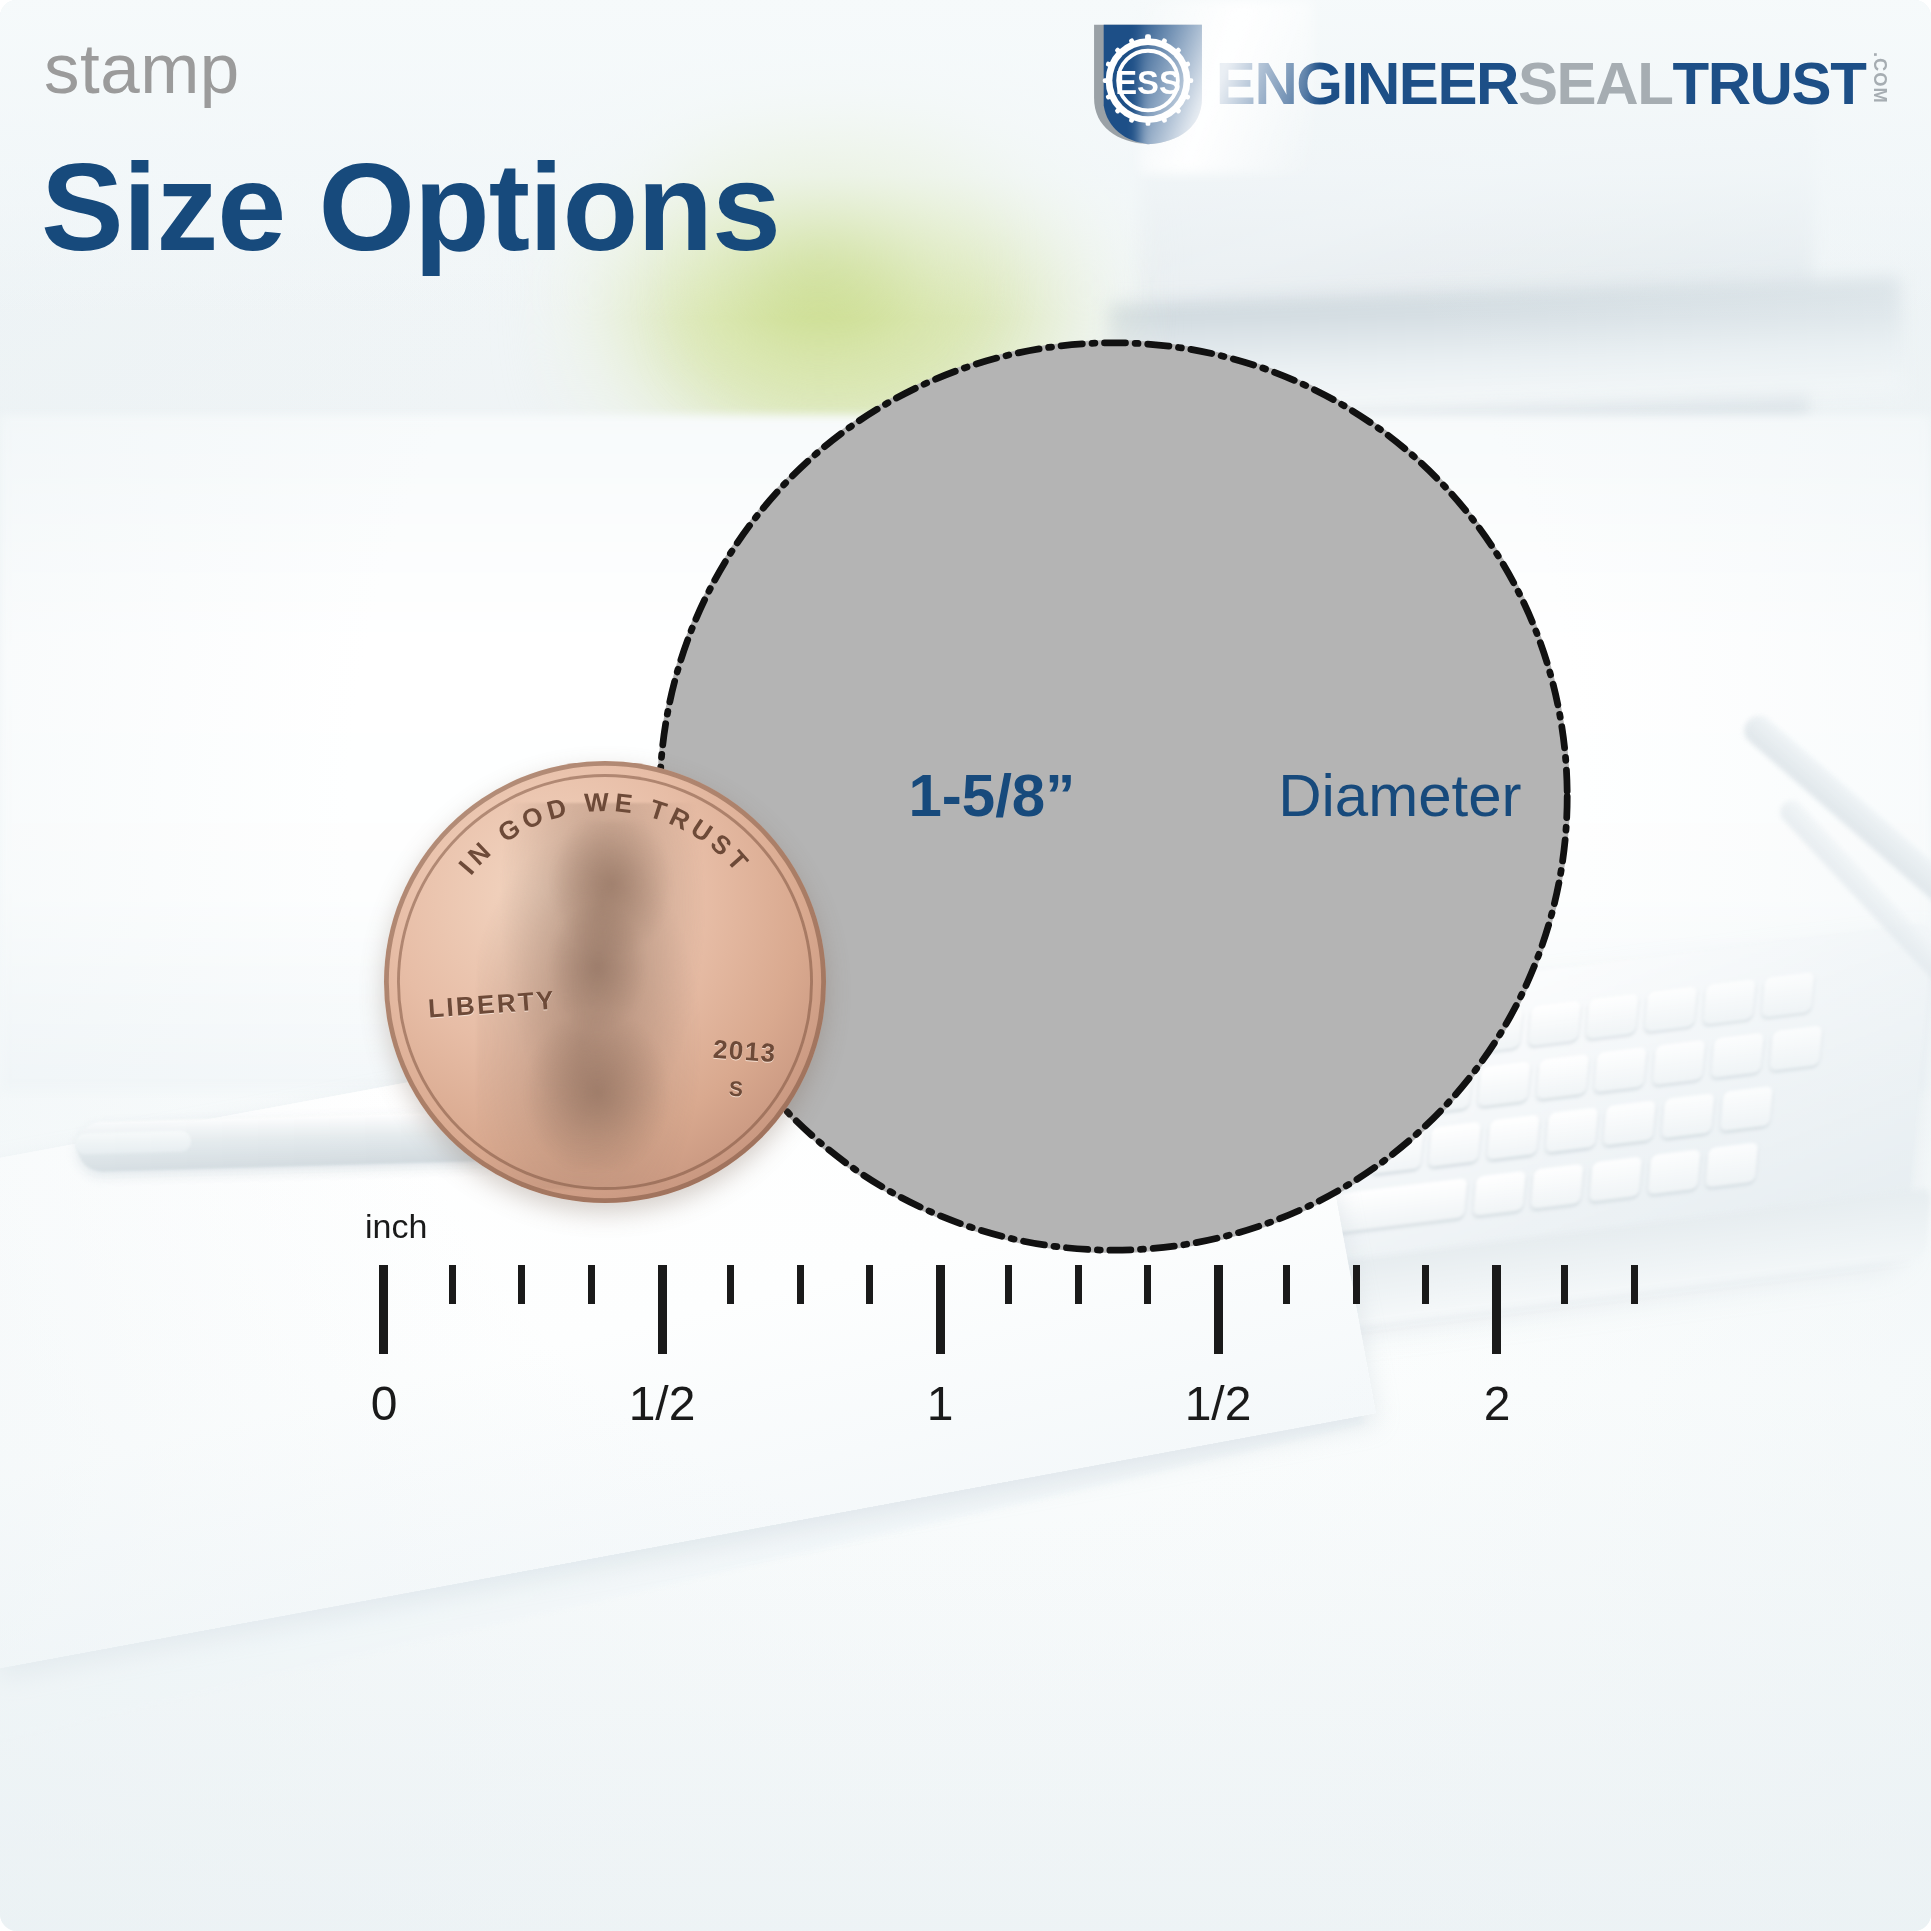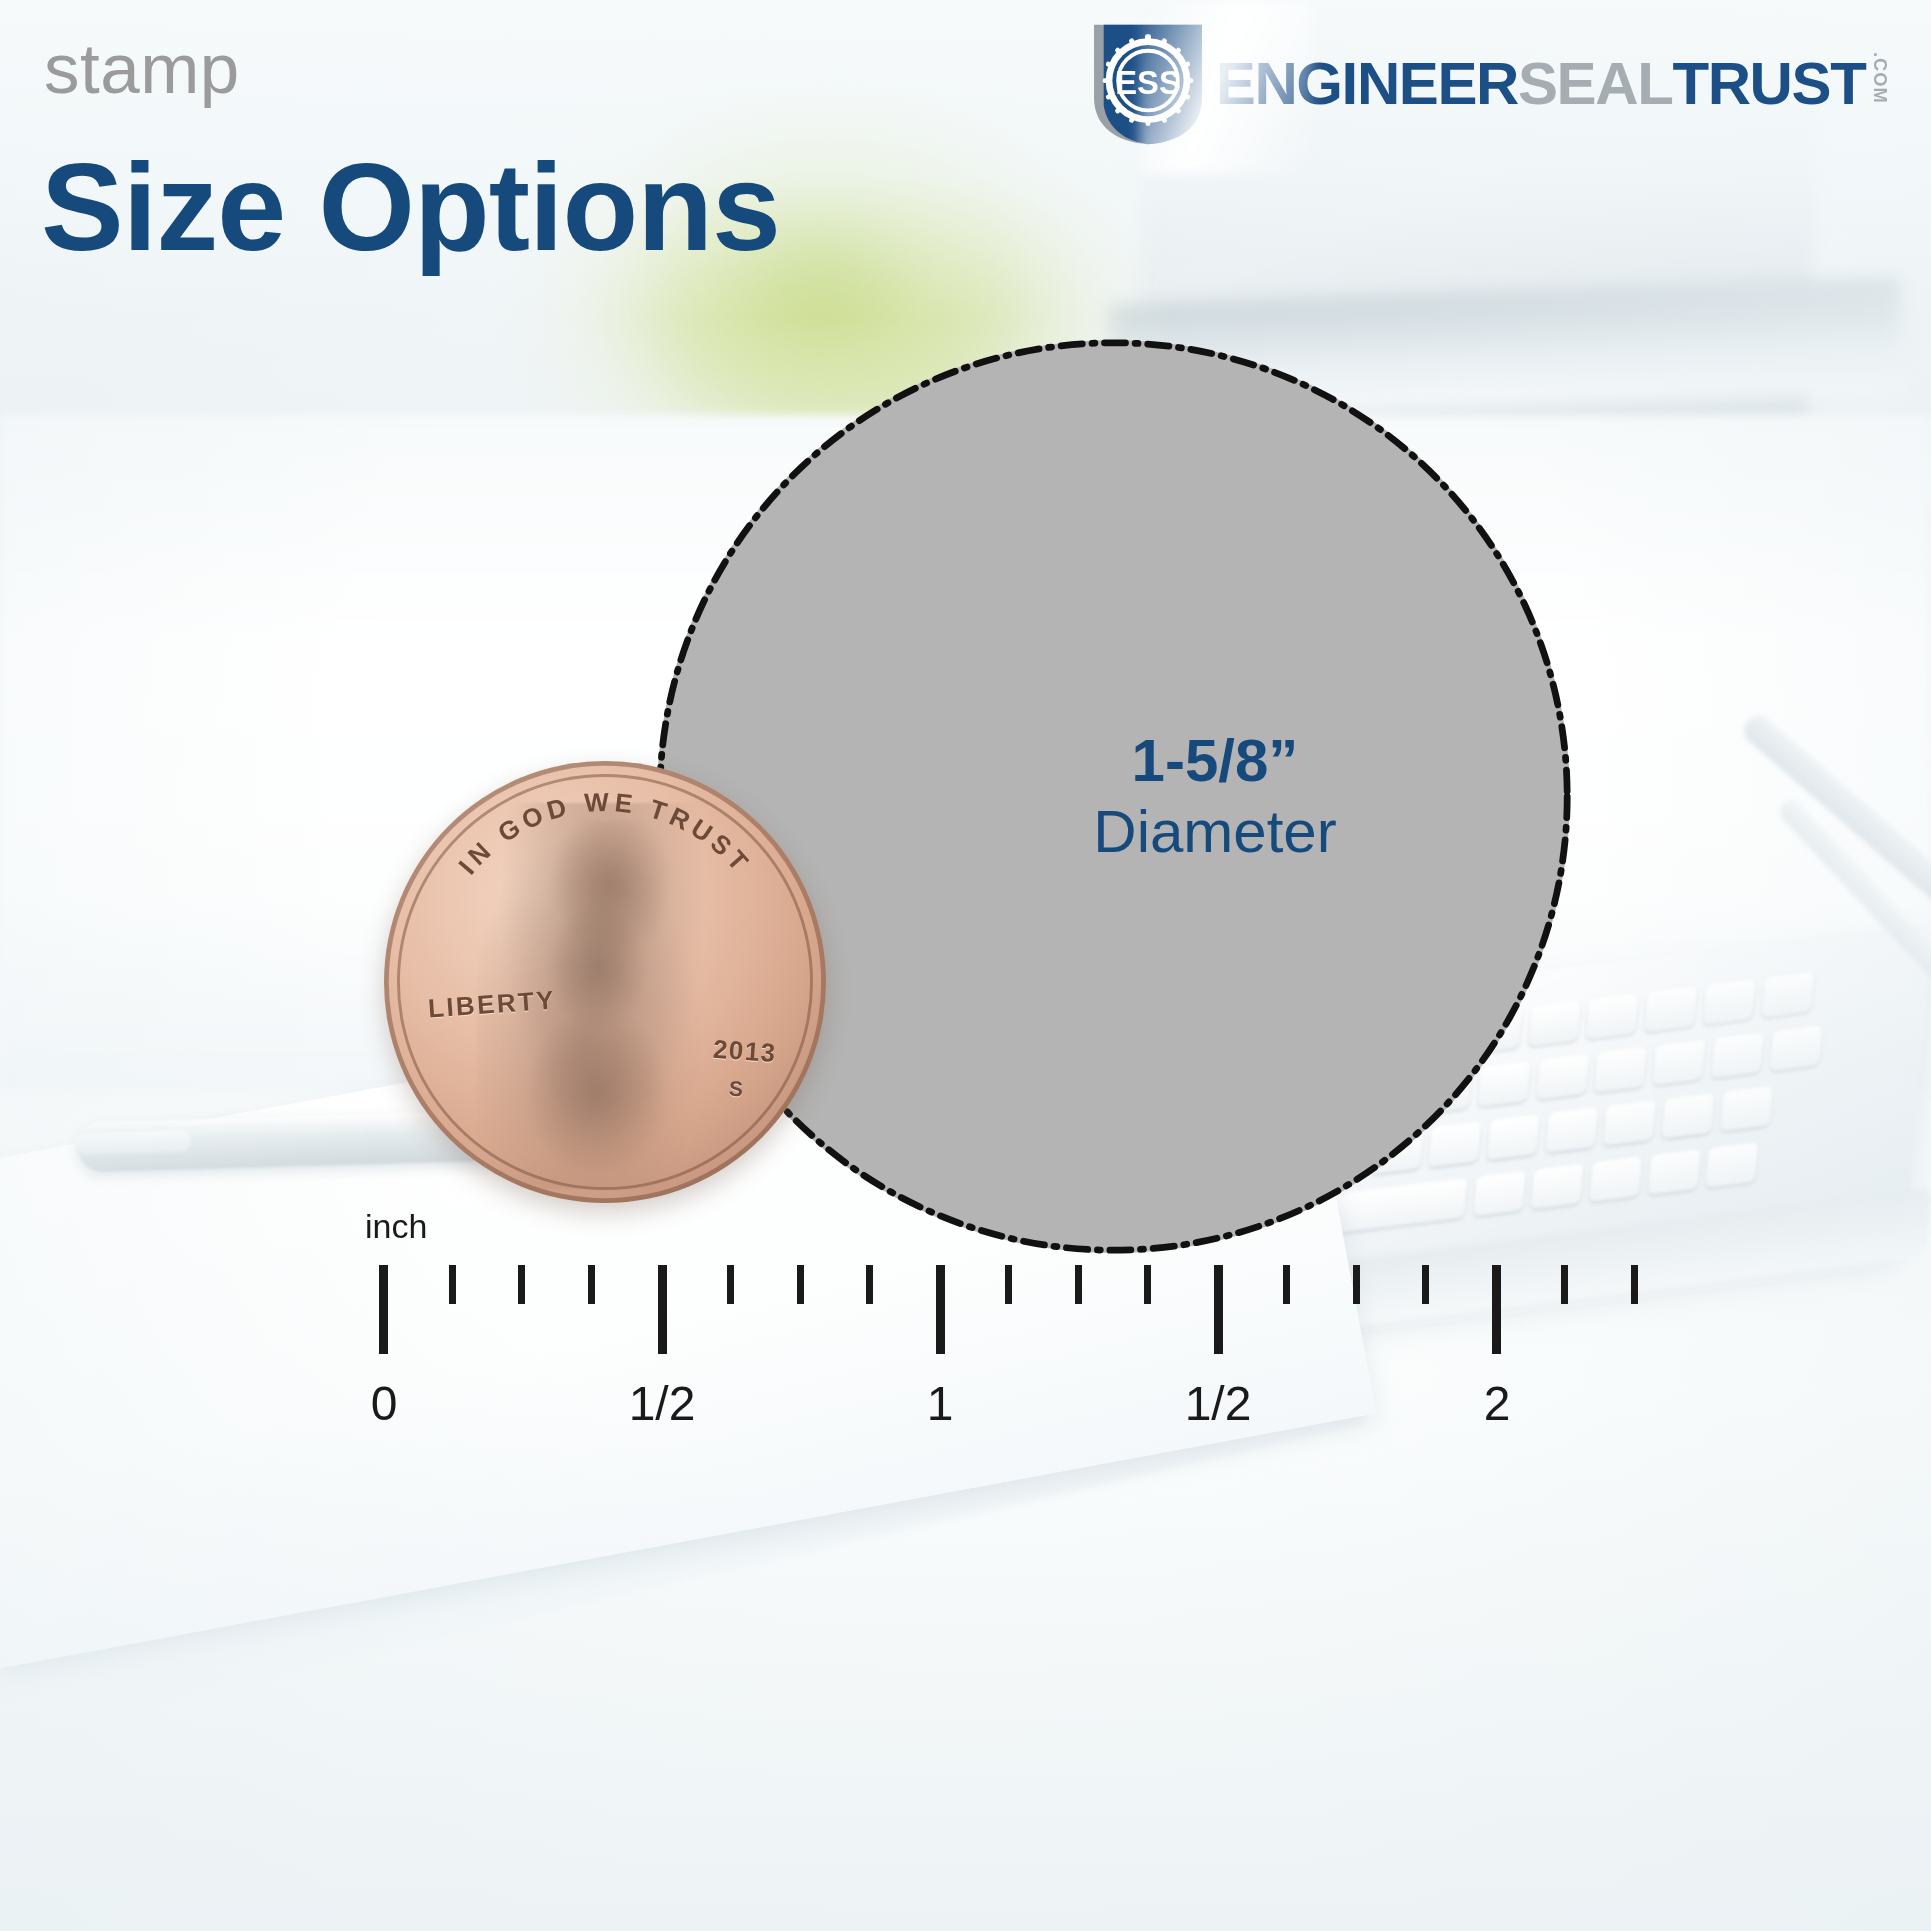--- a/index.html
+++ b/index.html
@@ -7,20 +7,21 @@
     width:1931px;height:1931px;
     font-family:"Liberation Sans", sans-serif;
     background:#ffffff;
     overflow:hidden;
   }
   #canvas{
     position:relative;
     width:1931px;height:1931px;
     overflow:hidden;
     background:#f2f6f7;
+    border-radius:17px;
   }
 
   
   .bg-layer{position:absolute;inset:0;}
   .bg-base{
     background:
       linear-gradient(180deg,#f4f8f9 0%,#eef3f5 26%,#f7fafb 50%,#fbfdfd 72%,#eff4f6 100%);
   }
   .bg-greenblur{
     position:absolute;left:541px;top:58px;width:599px;height:463px;
@@ -157,21 +158,21 @@
   
   .stamp-circle{
     position:absolute;left:657px;top:340px;width:913px;height:913px;
     border-radius:50%;
     background:#b4b4b4;
     box-sizing:border-box;
   }
   .stamp-circle svg{position:absolute;left:-2.9px;top:-2.9px;}
   .stamp-label{
     position:absolute;left:657px;top:340px;width:913px;height:913px;
-    display:flex;flex-direction:column;align-items:center;justify-content:center;
+    display:flex;flex-direction:row;align-items:center;justify-content:center;
     pointer-events:none;
   }
   .stamp-label .l1{
     font-size:60px;font-weight:700;color:#174a7c;line-height:1.18;
     margin-left:203px;
   }
   .stamp-label .l2{
     font-size:60px;font-weight:400;color:#174a7c;line-height:1.18;
     margin-left:203px;
   }

